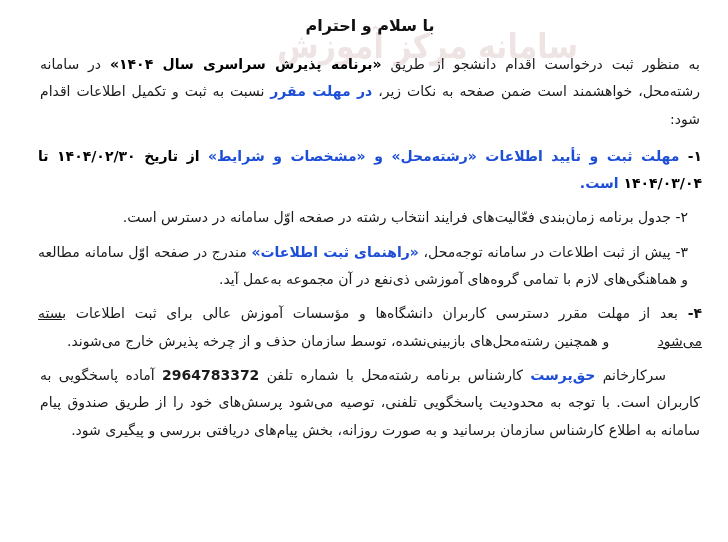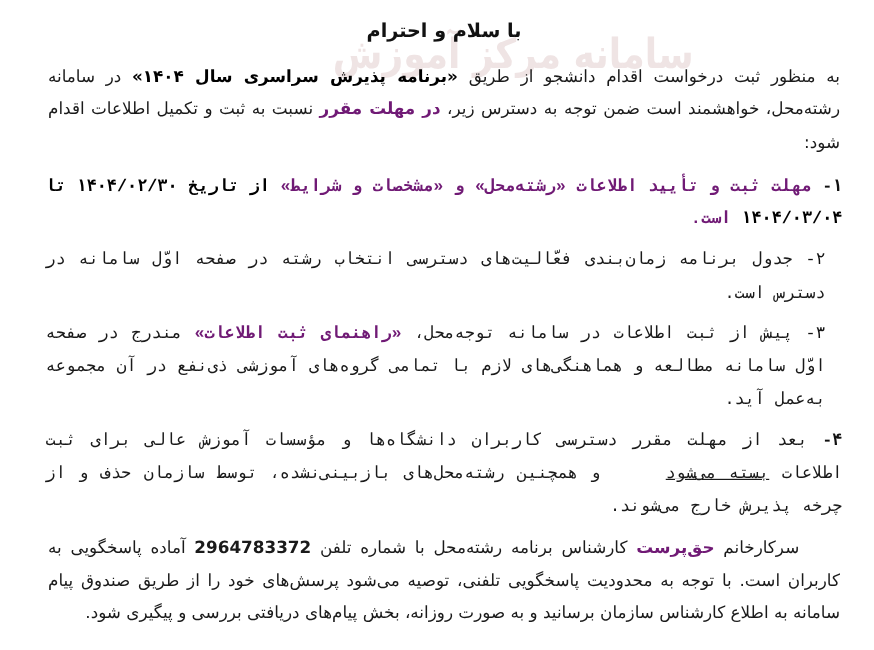--- a/index.html
+++ b/index.html
@@ -54,30 +54,29 @@
     margin: 0 0 10px 0;
     text-align: justify;
     text-justify: inter-word;
   }
   .red {
     color: #000000;
     font-weight: bold;
   }
   .bold {
     font-weight: bold;
-    color: #701a75;
+    color: #1d4ed8;
   }
   .intro {
     padding: 0 2px;
   }
   ol.items {
     list-style: none;
     margin: 2px 0 0 0;
     padding: 0;
-    font-family: Liberation Mono, monospace;
   }
   ol.items li {
     font-size: 14px;
     line-height: 1.95;
     margin-bottom: 7px;
     text-align: justify;
     display: block;
     position: relative;
   }
   .marker {
@@ -114,33 +113,33 @@
 
 <div class="page">
 
   <div class="watermark">سامانه مرکز آموزش</div>
 
   <div class="content">
 
     <div class="greeting">با سلام و احترام</div>
 
     <p class="para intro">
-      <span>به منظور ثبت درخواست اقدام دانشجو از طریق </span><span class="red">«برنامه پذیرش سراسری سال ۱۴۰۴»</span><span> در سامانه رشته‌محل، خواهشمند است </span><span>ضمن توجه به دسترس زیر، </span><span class="bold">در مهلت مقرر</span><span> نسبت به ثبت و تکمیل  اطلاعات اقدام شود:</span>
+      <span>به منظور ثبت درخواست اقدام دانشجو از طریق </span><span class="red">«برنامه پذیرش سراسری سال ۱۴۰۴»</span><span> در سامانه رشته‌محل، خواهشمند است </span><span>ضمن صفحه به نکات زیر، </span><span class="bold">در مهلت مقرر</span><span> نسبت به ثبت و تکمیل  اطلاعات اقدام شود:</span>
     </p>
 
     <ol class="items">
 
       <li class="item-1 indent-1">
         <span class="marker">۱-</span>
         <span class="item-text"><span class="bold">مهلت ثبت و تأیید اطلاعات </span><span class="bold">«رشته‌محل»</span><span class="bold"> و </span><span class="bold">«مشخصات و شرایط»</span><span class="bold"> </span><span class="red">از تاریخ ۱۴۰۴/۰۲/۳۰ تا ۱۴۰۴/۰۳/۰۴</span><span class="bold"> است.</span></span>
       </li>
 
       <li class="item-2 indent-2">
         <span class="marker">۲-</span>
-        <span class="item-text">جدول برنامه زمان‌بندی فعّالیت‌های دسترسی انتخاب رشته در صفحه اوّل سامانه در دسترس است.</span>
+        <span class="item-text">جدول برنامه زمان‌بندی فعّالیت‌های فرایند انتخاب رشته در صفحه اوّل سامانه در دسترس است.</span>
       </li>
 
       <li class="item-3 indent-2">
         <span class="marker">۳-</span>
         <span class="item-text"><span>پیش از ثبت اطلاعات در سامانه توجه‌محل، </span><span class="bold">«راهنمای ثبت اطلاعات»</span><span> مندرج در صفحه اوّل سامانه مطالعه و هماهنگی‌های لازم با تمامی گروه‌های آموزشی ذی‌نفع در آن مجموعه به‌عمل آید.</span></span>
       </li>
 
       <li class="item-4 indent-1">
         <span class="marker">۴-</span>
         <span class="item-text"><span>بعد از مهلت مقرر دسترسی کاربران دانشگاه‌ها و مؤسسات آموزش عالی برای ثبت اطلاعات </span><span class="underline">بسته می‌شود</span><span> و همچنین رشته‌محل‌های بازبینی‌نشده، توسط سازمان حذف و از چرخه پذیرش خارج می‌شوند.</span></span>

